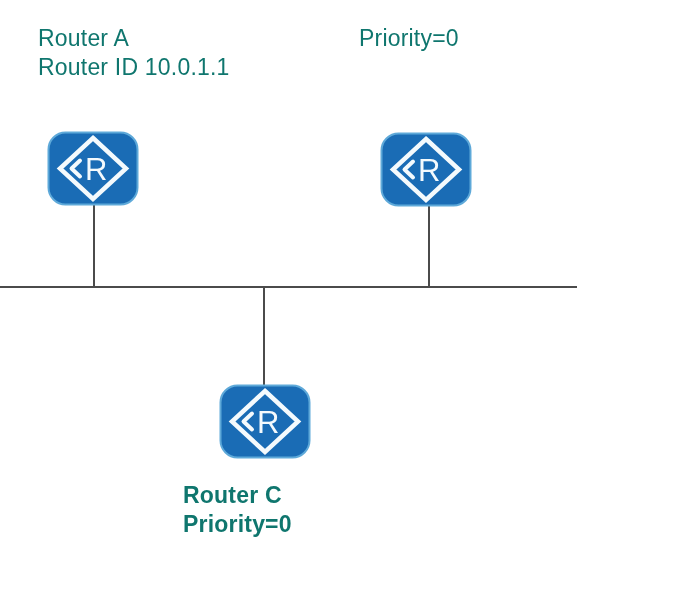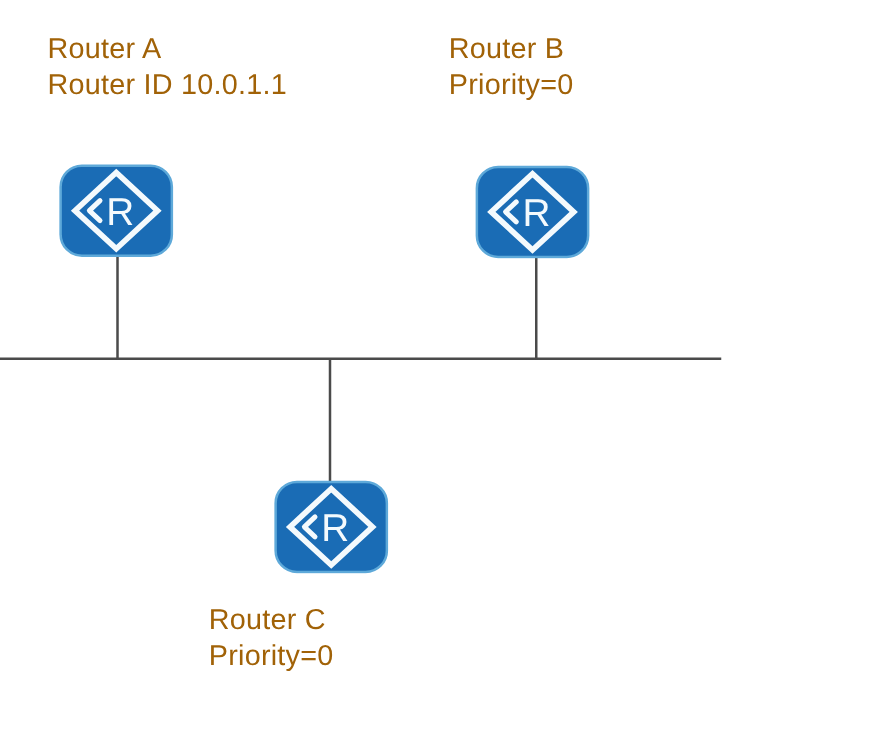--- a/index.html
+++ b/index.html
@@ -12,27 +12,27 @@
     position: relative;
     width: 698px;
     height: 596px;
     background: #ffffff;
     overflow: hidden;
   }
   .node-label {
     position: absolute;
     font-size: 23px;
     line-height: 29px;
-    color: #a16207;
+    color: #0f766e;
     letter-spacing: 0.2px;
     white-space: nowrap;
   }
   #label-a { left: 38px;  top: 24px; }
   #label-b { left: 359px; top: 24px; }
-  #label-c { left: 167px; top: 481px; }
+  #label-c { left: 183px; top: 481px; font-weight: bold; }
 
   .link-line {
     position: absolute;
     background: #4b4b4b;
     z-index: 1;
   }
   #segment-line { left: 0px;   top: 286px; width: 577px; height: 2px; }
   #link-a       { left: 93px;  top: 204px; width: 2px;   height: 84px; }
   #link-b       { left: 428px; top: 205px; width: 2px;   height: 83px; }
   #link-c       { left: 263px; top: 288px; width: 2px;   height: 98px; }
@@ -74,21 +74,20 @@
 <body>
 
 <div class="canvas">
 
   <div class="node-label" id="label-a">
     <div>Router A</div>
     <div>Router ID 10.0.1.1</div>
   </div>
 
   <div class="node-label" id="label-b">
-    <div>Router B</div>
     <div>Priority=0</div>
   </div>
 
   <div class="node-label" id="label-c">
     <div>Router C</div>
     <div>Priority=0</div>
   </div>
 
   <div class="link-line" id="segment-line"></div>
 

